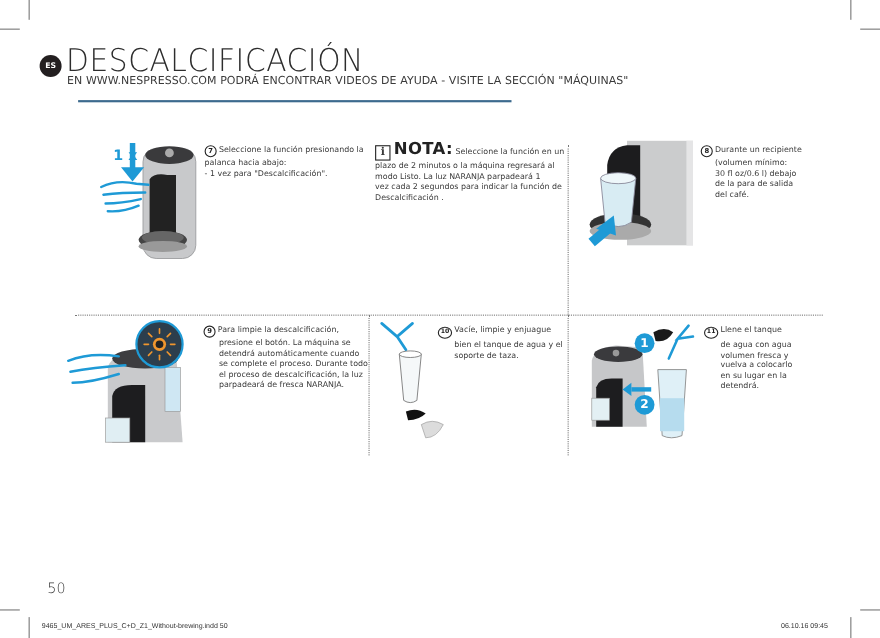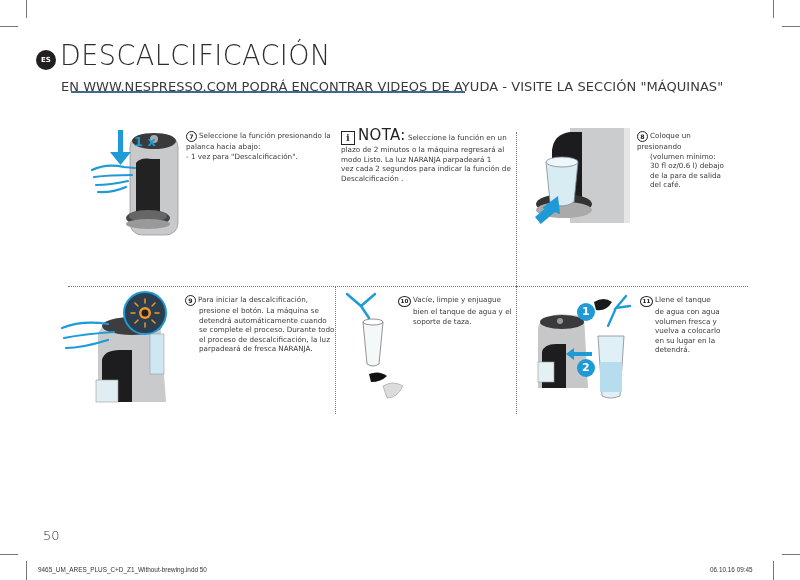--- a/index.html
+++ b/index.html
@@ -1,27 +1,27 @@
 <!DOCTYPE html>
 <html><head>
 <meta charset="utf-8">
 <style>
   html, body { margin: 0; padding: 0; background: #ffffff; }
   body { width: 800px; height: 580px; position: relative; overflow: hidden; font-family: "DejaVu Sans", sans-serif; color: #3a3a3a; }
   .abs { position: absolute; }
   .crop { position: absolute; background: #777; }
   .lang-badge { position: absolute; left: 36px; top: 50px; width: 20px; height: 20px; border-radius: 50%; background: #231f20; color: #fff; font-size: 7px; font-weight: bold; display: flex; align-items: center; justify-content: center; }
   .title { position: absolute; left: 60px; top: 40px; font-family: "DejaVu Sans", sans-serif; font-weight: 200; font-size: 27px; letter-spacing: 0.5px; color: #2d2d2d; transform: scaleY(1.05); font-stretch: condensed; }
-  .subtitle { position: absolute; left: 61px; top: 79px; font-size: 13px; color: #3a3a3a; letter-spacing: 0.05px; }
+  .subtitle { position: absolute; left: 61px; top: 68px; font-size: 10px; color: #3a3a3a; letter-spacing: 0.05px; }
   .rule { position: absolute; left: 71px; top: 91px; width: 394px; height: 2px; background: #3d6b8e; }
   .dot-h { position: absolute; height: 0; border-top: 1px dotted #777; }
   .dot-v { position: absolute; width: 0; border-left: 1px dotted #777; }
   .step-text { position: absolute; font-size: 7.2px; line-height: 9.6px; color: #3a3a3a; }
   .step-num { display: inline-block; width: 9px; height: 9px; border: 1.2px solid #222; border-radius: 50%; font-size: 6.2px; line-height: 9px; text-align: center; font-weight: bold; color: #222; margin-right: 2px; vertical-align: -1px; }
-  .nota-title { font-size: 15px; font-weight: normal; color: #222; letter-spacing: 0.3px; }
+  .nota-title { font-size: 15px; font-weight: bold; color: #222; letter-spacing: 0.3px; }
   .nota-icon { display: inline-block; width: 12px; height: 12px; border: 1.5px solid #222; font-size: 10px; line-height: 12px; text-align: center; font-weight: bold; font-family: "DejaVu Serif", serif; margin-right: 3px; vertical-align: -1px; }
   .page-num { position: absolute; left: 43px; top: 528px; font-size: 13px; color: #333; font-family: "DejaVu Sans", sans-serif; font-weight: 200; }
   .footer { position: absolute; top: 566px; font-size: 6.4px; color: #333; font-family: "Liberation Sans", sans-serif; }
   svg { position: absolute; overflow: visible; }
 </style>
 </head>
 <body>
 
 <div class="crop" style="left:26px;top:0;width:1px;height:18px;"></div>
 <div class="crop" style="left:0;top:26px;width:18px;height:1px;"></div>
@@ -48,21 +48,21 @@
   <ellipse cx="64" cy="16" rx="22" ry="8" fill="#3a3a3c"></ellipse>
   <circle cx="64" cy="14" r="4" fill="#aaa"></circle>
   <path d="M46 38 Q50 32 62 34 L70 34 L70 95 L46 95 Z" fill="#222"></path>
   <ellipse cx="58" cy="93" rx="22" ry="8" fill="#444"></ellipse>
   <ellipse cx="58" cy="91" rx="19" ry="6" fill="#666"></ellipse>
   <ellipse cx="58" cy="99" rx="22" ry="5" fill="#999"></ellipse>
   <rect x="28" y="5" width="5" height="24" fill="#1e9ad6"></rect>
   <polygon points="20,27 41,27 30.5,40" fill="#1e9ad6"></polygon>
   <path d="M2 45 Q16 38 34 42 L45 43 M4 52 Q20 50 42 50 M6 60 Q20 60 38 56 M8 67 Q22 68 36 62" fill="none" stroke="#1e9ad6" stroke-width="2.2" stroke-linecap="round"></path>
 </svg>
-<div class="abs" style="left:103px;top:134px;font-size:13px;font-weight:bold;color:#1e9ad6;margin-left:31px;">1 x</div>
+<div class="abs" style="left:103px;top:134px;font-size:13px;font-weight:bold;color:#1e9ad6;">1 x</div>
 
 <div class="step-text" style="left:186px;top:131px;width:150px;">
   <span class="step-num">7</span><span>Seleccione la función presionando la</span><br>
   <span>palanca hacia abajo:</span><br>
   <span>- 1 vez para "Descalcificación".</span>
 </div>
 
 <div class="step-text" style="left:341px;top:131px;width:180px;">
   <span class="nota-icon">i</span><span class="nota-title">NOTA:</span>
   <span>Seleccione la función en un</span><br>
@@ -77,21 +77,21 @@
   <rect x="94" y="0" width="6" height="95" fill="#e5e5e6"></rect>
   <path d="M22 22 Q24 6 40 4 L52 4 L52 70 L22 70 Z" fill="#1c1c1e"></path>
   <ellipse cx="34" cy="76" rx="28" ry="10" fill="#333"></ellipse>
   <ellipse cx="34" cy="82" rx="28" ry="8" fill="#aaa"></ellipse>
   <path d="M16 34 L20 74 Q32 82 44 74 L48 34 Z" fill="#d8ecf3" stroke="#889" stroke-width="0.8"></path>
   <ellipse cx="32" cy="34" rx="16" ry="5" fill="#eef7fa" stroke="#889" stroke-width="0.8"></ellipse>
   <rect x="12" y="74" width="9" height="22" fill="#1e9ad6" transform="rotate(50 16 85)"></rect>
   <polygon points="28,68 12,80 30,86" fill="#1e9ad6"></polygon>
 </svg>
 <div class="step-text" style="left:637px;top:131px;width:100px;">
-  <span class="step-num">8</span><span>Coloque un presionando</span><br>
+  <span class="step-num">8</span><span>Durante un recipiente</span><br>
   <span style="padding-left:13px">(volumen mínimo:</span><br>
   <span style="padding-left:13px">30 fl oz/0.6 l) debajo</span><br>
   <span style="padding-left:13px">de la para de salida</span><br>
   <span style="padding-left:13px">del café.</span>
 </div>
 
 <svg style="left:62px;top:290px;" width="120" height="112" viewBox="0 0 120 112">
   <path d="M36 44 Q40 30 70 28 L98 30 L104 112 L36 112 Z" fill="#c9cacc"></path>
   <ellipse cx="70" cy="36" rx="30" ry="9" fill="#3d3d40"></ellipse>
   <path d="M40 70 Q42 60 58 60 L70 60 L70 112 L40 112 Z" fill="#1d1d1f"></path>
@@ -106,21 +106,21 @@
       <line x1="83" y1="33" x2="83" y2="37"></line>
     <line x1="69" y1="23" x2="73" y2="23"></line>
       <line x1="93" y1="23" x2="97" y2="23"></line>
     <line x1="73" y1="13" x2="76" y2="16"></line>
       <line x1="90" y1="30" x2="93" y2="33"></line>
     <line x1="93" y1="13" x2="90" y2="16"></line>
       <line x1="73" y1="33" x2="76" y2="30"></line>
   </g>
 </svg>
 <div class="step-text" style="left:185px;top:295px;width:150px;">
-  <span class="step-num">9</span><span>Para iniciar la descalcificación,</span><br>
+  <span class="step-num">9</span><span>Para limpie la descalcificación,</span><br>
   <span style="padding-left:14px">presione el botón. La máquina se</span><br>
   <span style="padding-left:14px">detendrá automáticamente cuando</span><br>
   <span style="padding-left:14px">se complete el proceso. Durante todo</span><br>
   <span style="padding-left:14px">el proceso de descalcificación, la luz</span><br>
   <span style="padding-left:14px">parpadeará de fresca NARANJA.</span>
 </div>
 
 <svg style="left:345px;top:290px;" width="65" height="115" viewBox="0 0 65 115">
   <path d="M2 4 L16 16 L30 4 M16 16 L24 28" fill="none" stroke="#1e9ad6" stroke-width="2.5" stroke-linecap="round"></path>
   <path d="M18 32 L22 74 Q28 78 34 74 L38 32 Z" fill="#f5f8f9" stroke="#777" stroke-width="0.8"></path>

